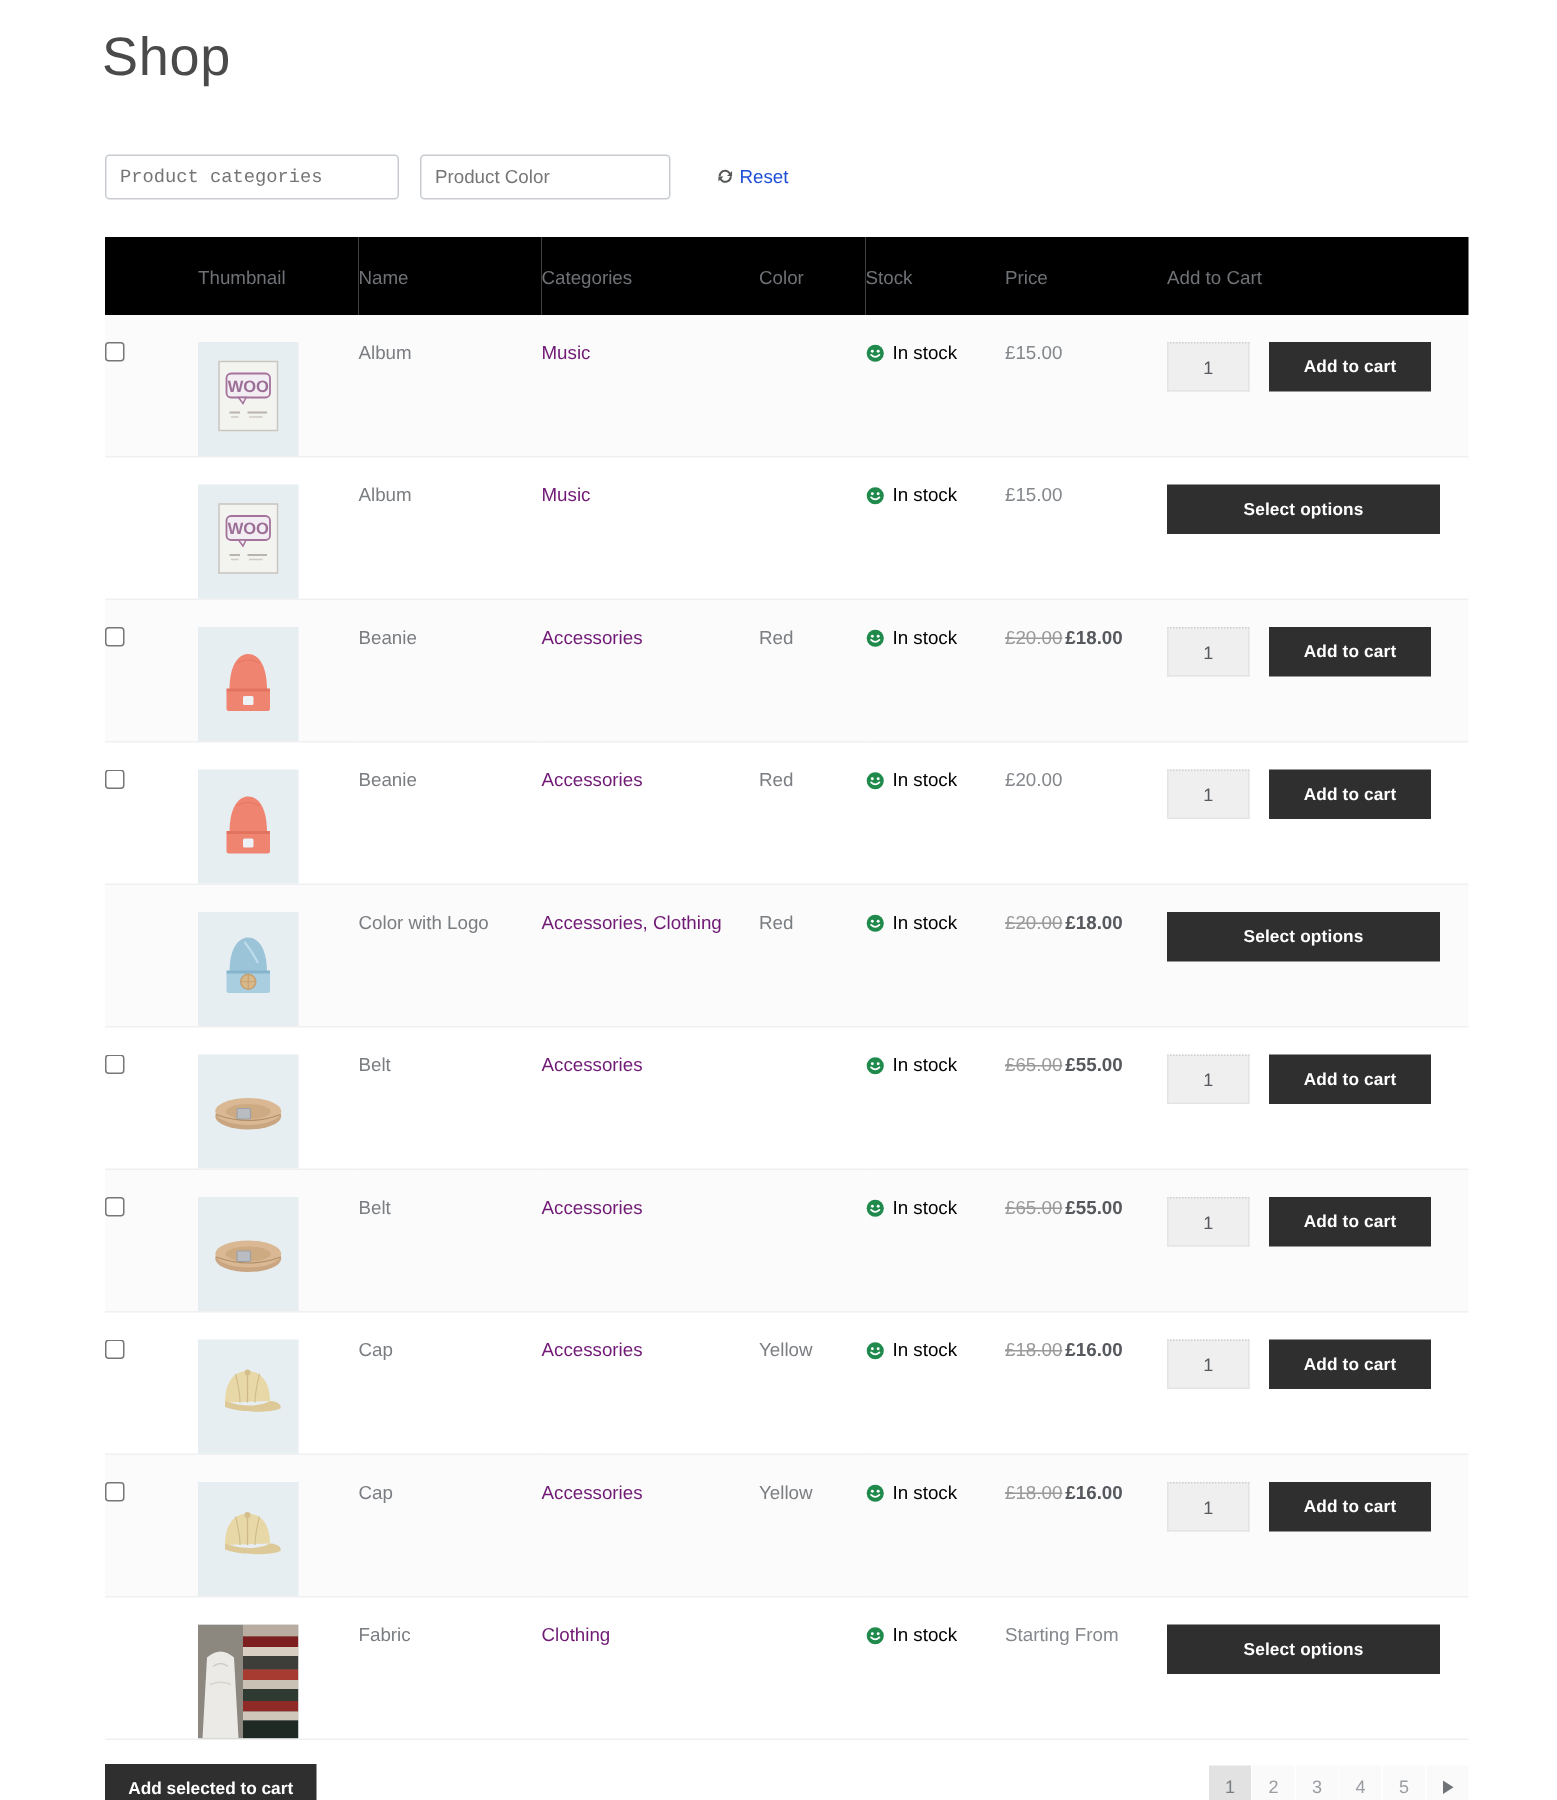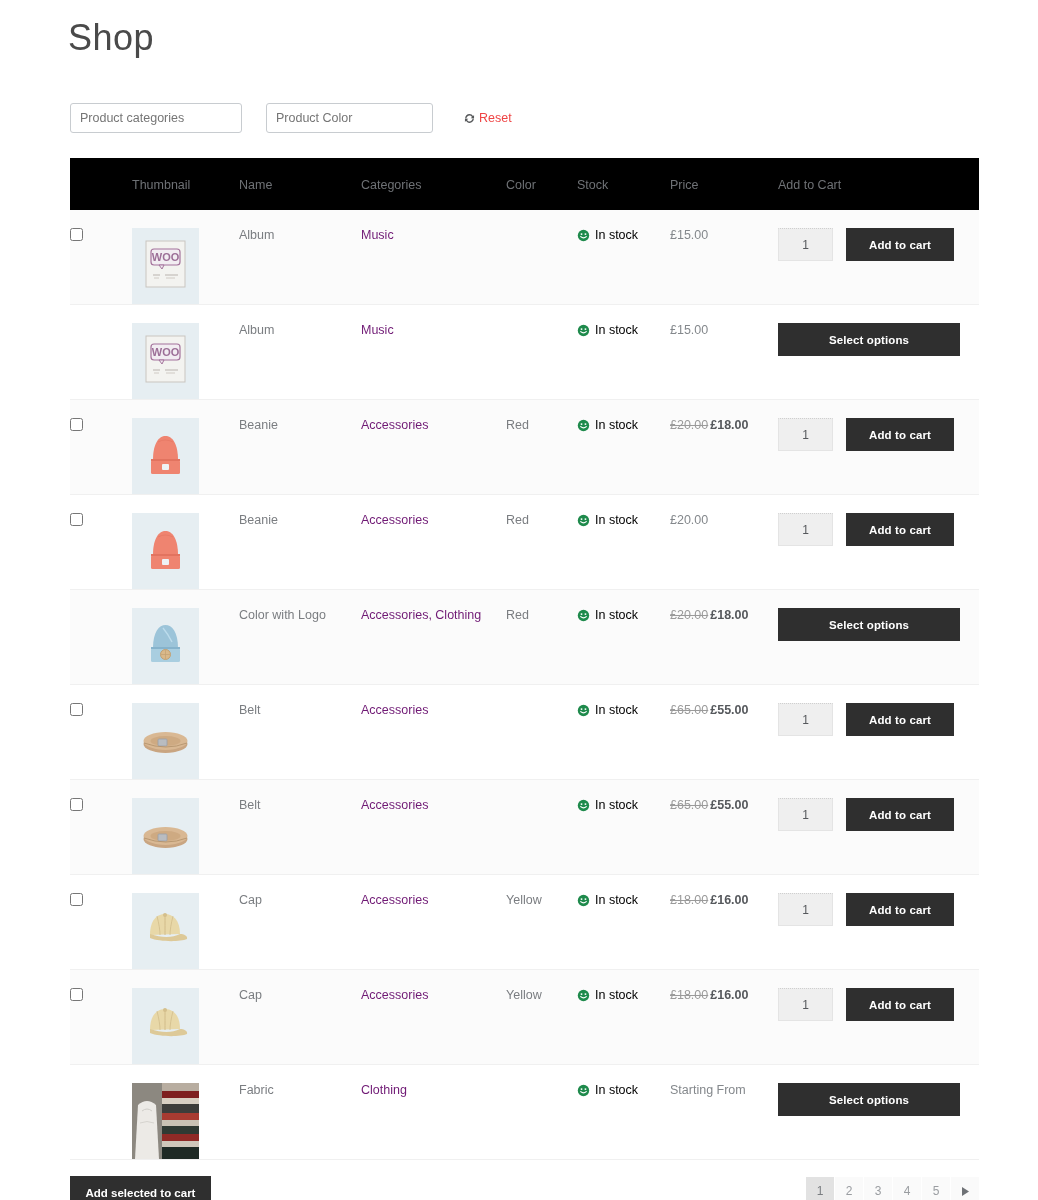--- a/index.html
+++ b/index.html
@@ -36,27 +36,27 @@
     border: 1px solid #c8ccd0;
     border-radius: 3px;
     background: #fff;
     font-size: 12.5px;
     color: #9aa0a6;
     padding: 0 9px;
     line-height: 28px;
     font-family: "Liberation Sans", sans-serif;
     outline: none;
   }
-  .filter-categories { width: 172px; }
-  .filter-color { width: 167px; margin-left: 24px; }
+  .filter-categories { width: 196px; font-family: Liberation Mono, monospace; }
+  .filter-color { width: 167px; margin-left: 14px; }
   .reset-link {
     display: flex;
-    align-items: flex-end;
+    align-items: flex-start;
     margin-left: 30px;
-    color: #ef4444;
+    color: #1d4ed8;
     font-size: 12.5px;
     text-decoration: none;
     cursor: pointer;
   }
   .reset-icon {
     width: 13px; height: 13px;
     margin-right: 3px;
     display: inline-block;
     flex: 0 0 auto;
   }

